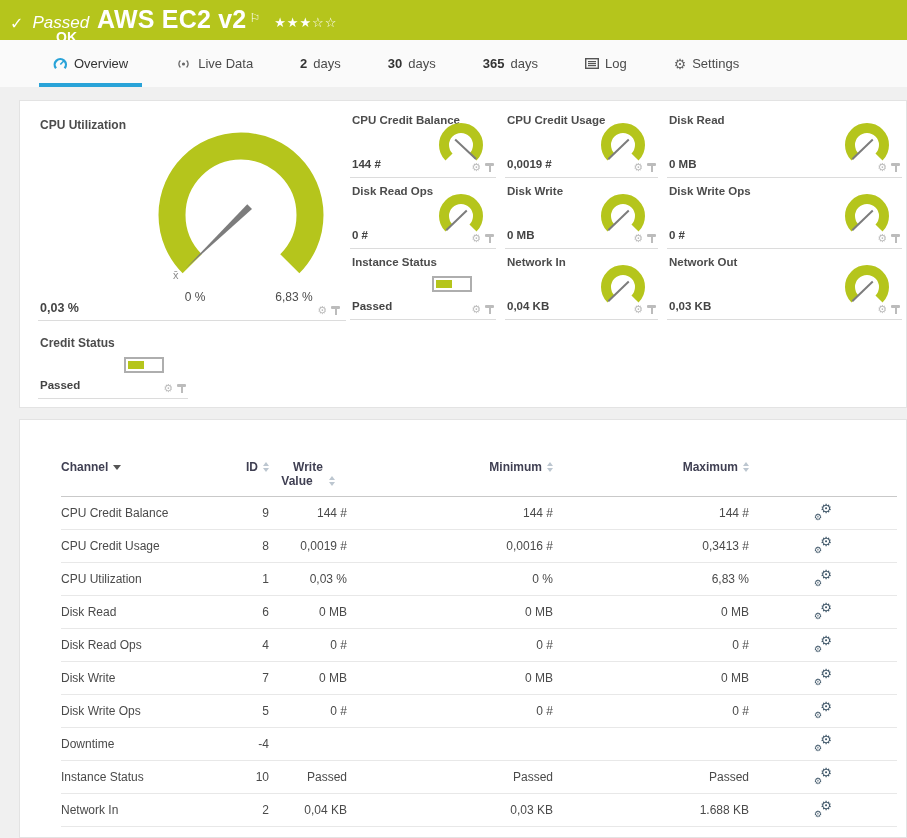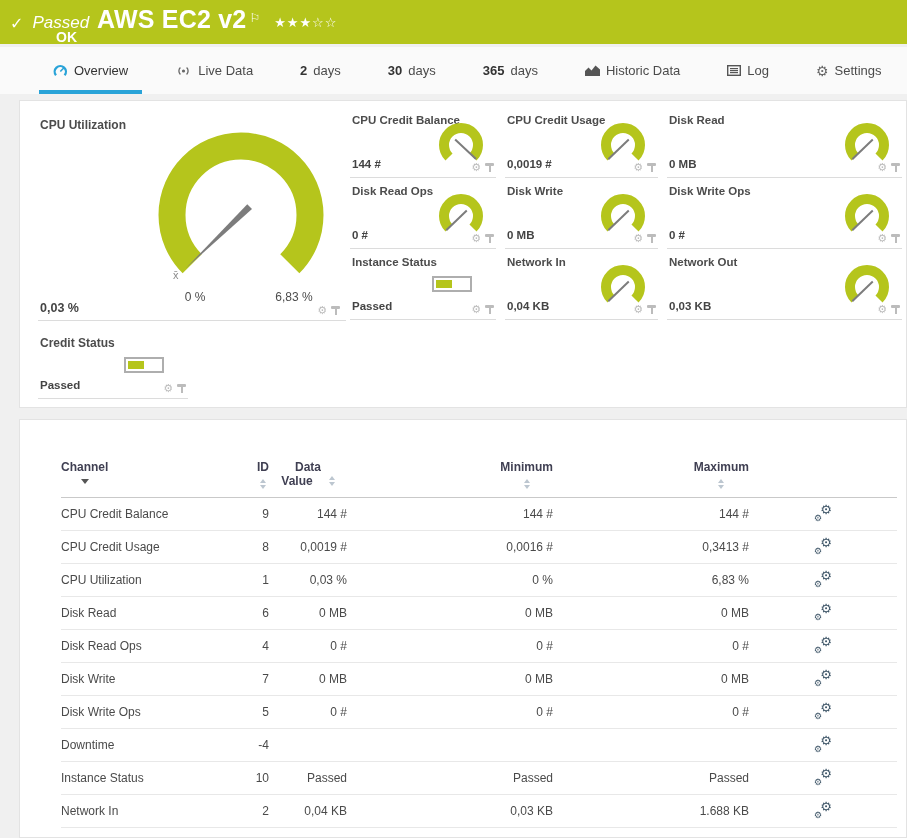--- a/index.html
+++ b/index.html
@@ -13,21 +13,21 @@
   
   .sensor-header { position:absolute; left:0; top:0; width:907px; height:44px; background:#b5c51c; color:#fff; }
   .hdr-row { position:absolute; left:10px; top:5px; display:flex; align-items:baseline; }
   .check { font-size:16px; font-weight:bold; margin-right:9px; position:relative; top:1px; }
   .kind { font-style:italic; font-size:17px; margin-right:8px; }
   .sensor-title { font-weight:bold; font-size:25px; letter-spacing:.2px; }
   .flag { font-size:12px; position:relative; top:-6px; margin-left:3px; }
   .stars { font-size:13px; letter-spacing:1px; margin-left:14px; position:relative; top:-1px; }
   .hdr-status { position:absolute; left:56px; top:29px; font-size:14px; font-weight:bold; }
   
-  .tabs { position:absolute; left:0; top:47px; width:907px; height:47px; background:#fafafa;
+  .tabs { position:absolute; left:0; top:40px; width:907px; height:47px; background:#fafafa;
           display:flex; align-items:center; padding-left:48px; gap:37px; font-size:13px; color:#4b4b4b; }
   .tab { position:relative; height:100%; display:flex; align-items:center; gap:6px; padding:0 5px; cursor:pointer; white-space:nowrap; }
   .tab b { font-weight:bold; color:#333; }
   .tab.active { color:#333; }
   .tab.active::after { content:''; position:absolute; left:-9px; right:-9px; bottom:0; height:4px; background:#29a3d8; }
   .tab .ticon { display:inline-flex; align-items:center; color:#666; }
   .gear-glyph { font-size:14px; color:#5a5a5a; line-height:1; }
   
   .card { position:absolute; background:#fff; border:1px solid #e3e3e3; }
   .card-gauges { left:19px; top:100px; width:888px; height:308px; }
@@ -59,21 +59,21 @@
   .sys-panel { position:absolute; left:18px; top:228px; width:150px; height:70px; border-bottom:1px solid #dcdcdc; }
   .sys-panel .status-indicator { top:28px; }
   
   .chan-table { margin:40px 0 0 41px; width:836px; font-size:12px; }
   .t-head { display:grid; grid-template-columns:178px 30px 78px 206px 196px 148px;
             border-bottom:1px solid #c9c9c9; padding-bottom:8px; color:#3f3f52; font-weight:bold; align-items:start; }
   .t-row  { display:grid; grid-template-columns:178px 30px 78px 206px 196px 148px;
             height:33px; align-items:center; border-bottom:1px solid #e8e8e8; }
   .c-right { text-align:right; }
   .c-center { text-align:center; }
-  .th-inner { display:inline-flex; align-items:center; gap:5px; cursor:pointer;flex-direction:column; }
+  .th-inner { display:inline-flex; align-items:center; gap:5px; cursor:pointer; }
   .th-right { display:flex; justify-content:flex-end; }
   .arr-both { display:inline-flex; flex-direction:column; gap:2px; }
   .arr-both i { display:block; width:0; height:0; }
   .arr-both .up   { border-left:3.5px solid transparent; border-right:3.5px solid transparent; border-bottom:4px solid #bcc6d0; }
   .arr-both .down { border-left:3.5px solid transparent; border-right:3.5px solid transparent; border-top:4px solid #bcc6d0; }
   .arr-desc { display:inline-block; width:0; height:0; border-left:4px solid transparent; border-right:4px solid transparent; border-top:5px solid #555; }
   .lastv { line-height:14px; text-align:center; }
   .lastv .l2 { display:inline-flex; align-items:center; gap:16px; }
   .gears { position:relative; display:inline-block; width:18px; height:16px; cursor:pointer; color:#41586a; }
   .gears .g1 { position:absolute; right:0; top:-3px; font-size:13px; }
@@ -119,28 +119,20 @@
   <div class="tab">
     <b>30</b>
     <span>days</span>
   </div>
   <div class="tab">
     <b>365</b>
     <span>days</span>
   </div>
   <div class="tab">
     <span class="ticon">
-      <svg width="15" height="11" viewBox="0 0 15 11">
-          <polygon points="0,11 0,6 3.5,2.5 6.5,5.5 10.5,0.5 15,4.5 15,11" fill="#555"></polygon>
-        </svg>
-    </span>
-    <span>Historic Data</span>
-  </div>
-  <div class="tab">
-    <span class="ticon">
       <svg width="14" height="11" viewBox="0 0 14 11">
           <rect x="0.7" y="0.7" width="12.6" height="9.6" fill="none" stroke="#555" stroke-width="1.4"></rect>
           <line x1="3" y1="3.6" x2="11" y2="3.6" stroke="#555" stroke-width="1.2"></line>
           <line x1="3" y1="5.6" x2="11" y2="5.6" stroke="#555" stroke-width="1.2"></line>
           <line x1="3" y1="7.6" x2="11" y2="7.6" stroke="#555" stroke-width="1.2"></line>
         </svg>
     </span>
     <span>Log</span>
   </div>
   <div class="tab">
@@ -322,21 +314,21 @@
         <span class="th-inner">
           <span>ID</span>
           <span class="arr-both">
               <i class="up"></i>
               <i class="down"></i>
             </span>
         </span>
       </div>
       <div class="c-center lastv">
         <span class="th-inner" style="display:inline-block">
-          <div>Data</div>
+          <div>Write</div>
           <div class="l2">
               <span>Value</span>
               <span class="arr-both">
                 <i class="up"></i>
                 <i class="down"></i>
               </span>
             </div>
         </span>
       </div>
       <div class="th-right">

